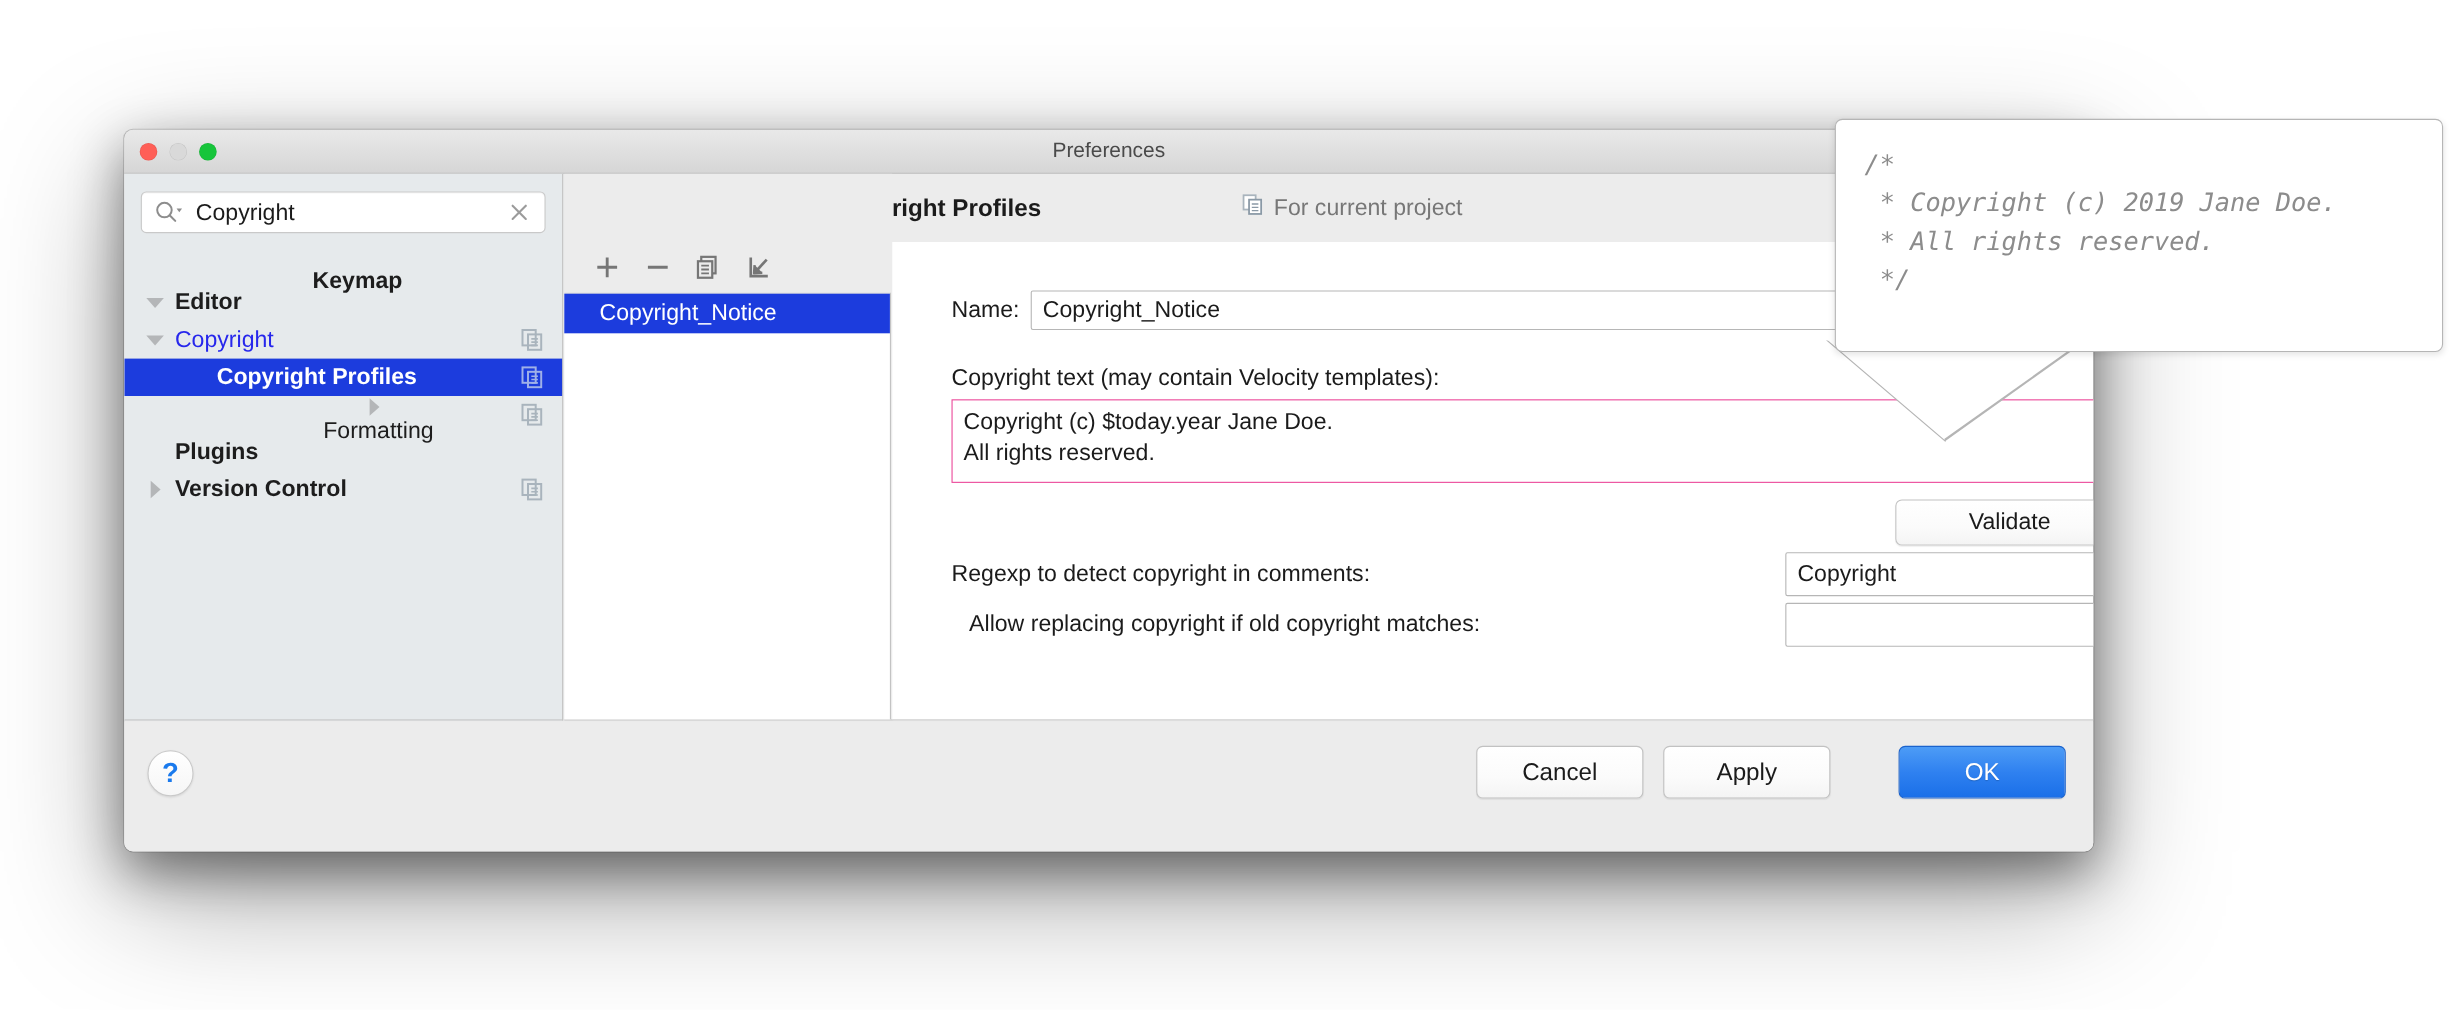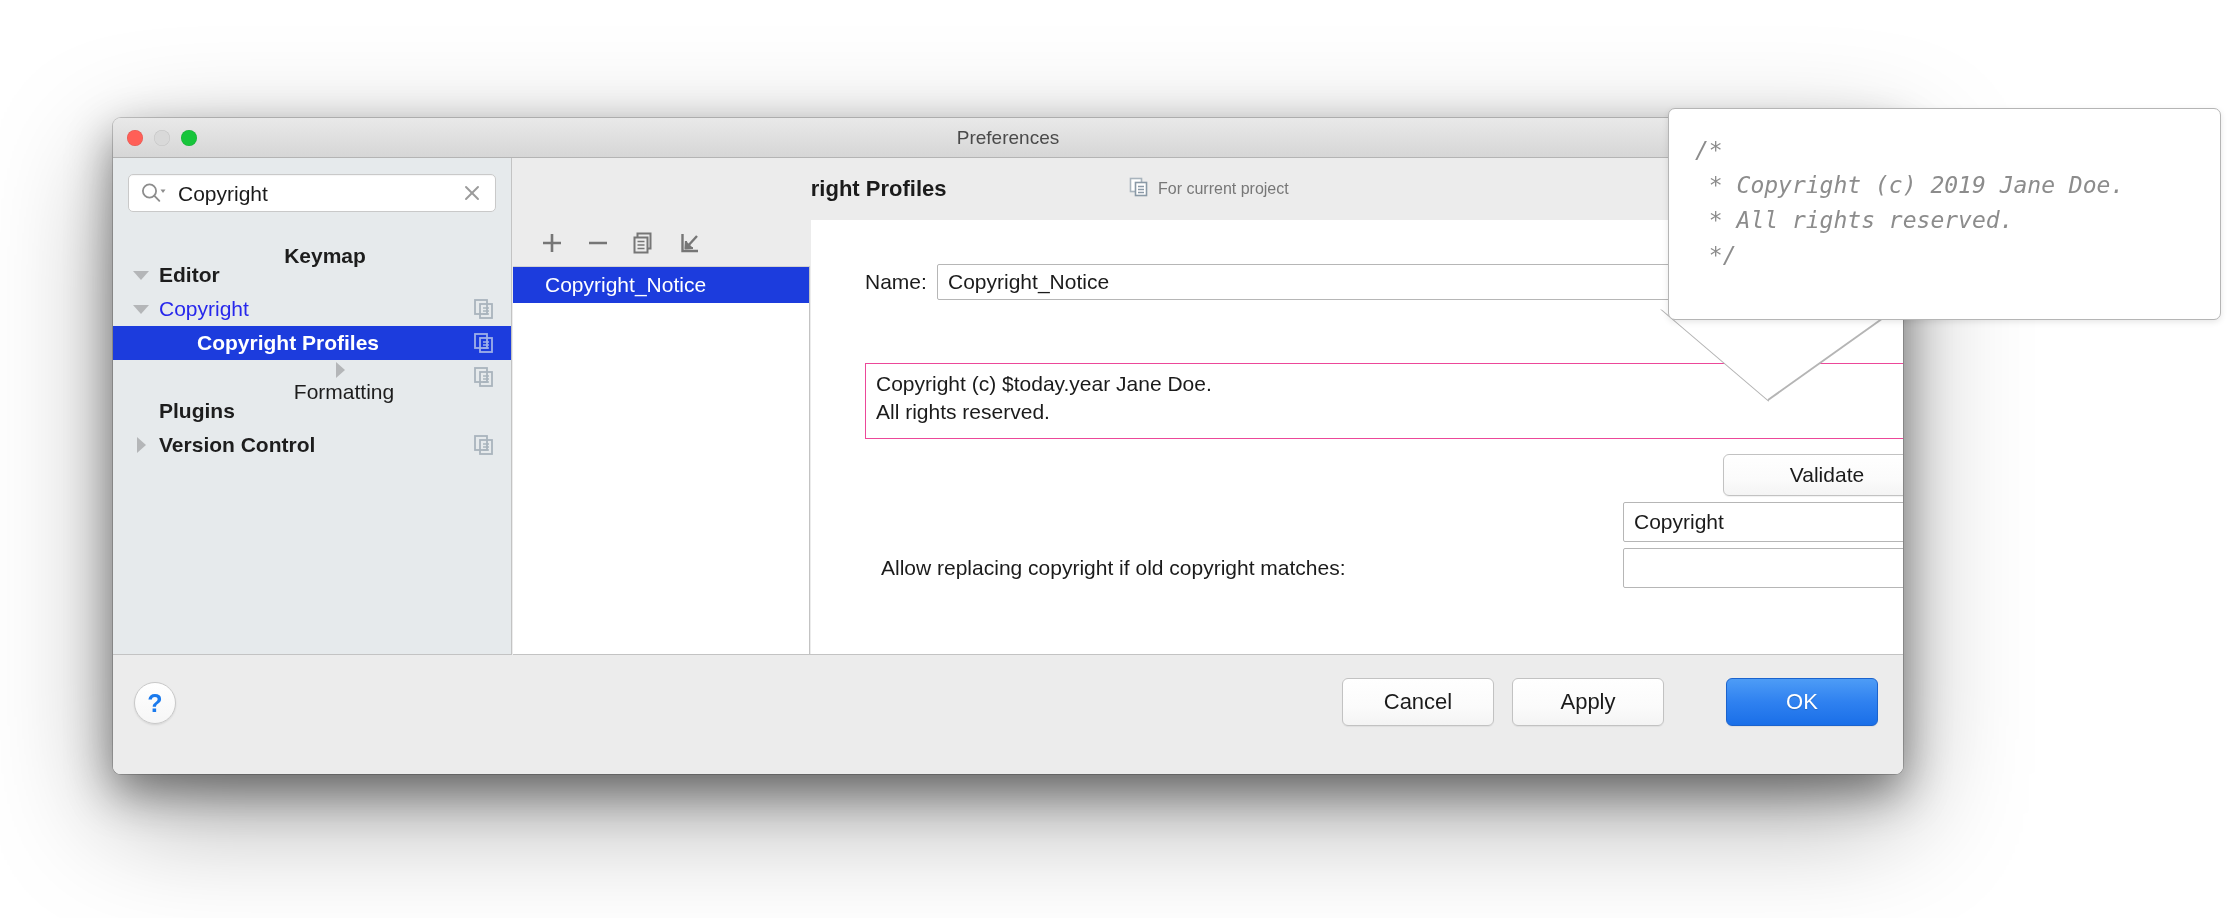--- a/index.html
+++ b/index.html
@@ -123,21 +123,21 @@
     position: absolute; left: 400px; top: 0;
     height: 62px; display: flex; align-items: center;
     padding-left: 22px;
     font-size: 22px; font-weight: bold; color: #1b1b1b;
     white-space: nowrap;
   }
   .crumb-sep { color: #6c6c6c; font-weight: normal; margin: 0 10px; font-size: 20px; }
   .scope-note {
     position: absolute; left: 1015px; top: 0;
     height: 62px; display: flex; align-items: center; gap: 8px;
-    font-size: 16px; color: #777777; font-weight: normal;
+    font-size: 21px; color: #777777; font-weight: normal;
     white-space: nowrap;
   }
 
   .list-toolbar {
     position: absolute; left: 400px; top: 62px;
     width: 298px; height: 46px;
     display: flex; align-items: center; gap: 0px;
     padding-left: 16px;
   }
   .tb-btn {
@@ -434,27 +434,29 @@
       <div class="profile-list" id="profile-list">
           <div class="profile-item selected">Copyright_Notice</div>
         </div>
 
       <div class="vsep"></div>
       <div class="right-panel">
 
         <div class="name-label lbl">Name:</div>
         <div class="txtfield name-input">Copyright_Notice</div>
 
+        <div class="copytext-label lbl abs-lbl">Copyright text (may contain Velocity templates):</div>
         <div class="copytext-area" id="copytext-area">
             <div>Copyright (c) $today.year Jane Doe.</div>
             <div>All rights reserved.</div>
           </div>
 
         <div class="btn validate-btn">Validate</div>
 
+        <div class="regexp-label lbl abs-lbl">Regexp to detect copyright in comments:</div>
         <div class="txtfield regexp-input">Copyright</div>
 
         <div class="allow-label lbl abs-lbl">Allow replacing copyright if old copyright matches:</div>
         <div class="txtfield allow-input"></div>
       </div>
 
       <div class="footer">
         <div class="help-btn">?</div>
         <div class="footer-actions">
           <div class="btn btn-wide">Cancel</div>

